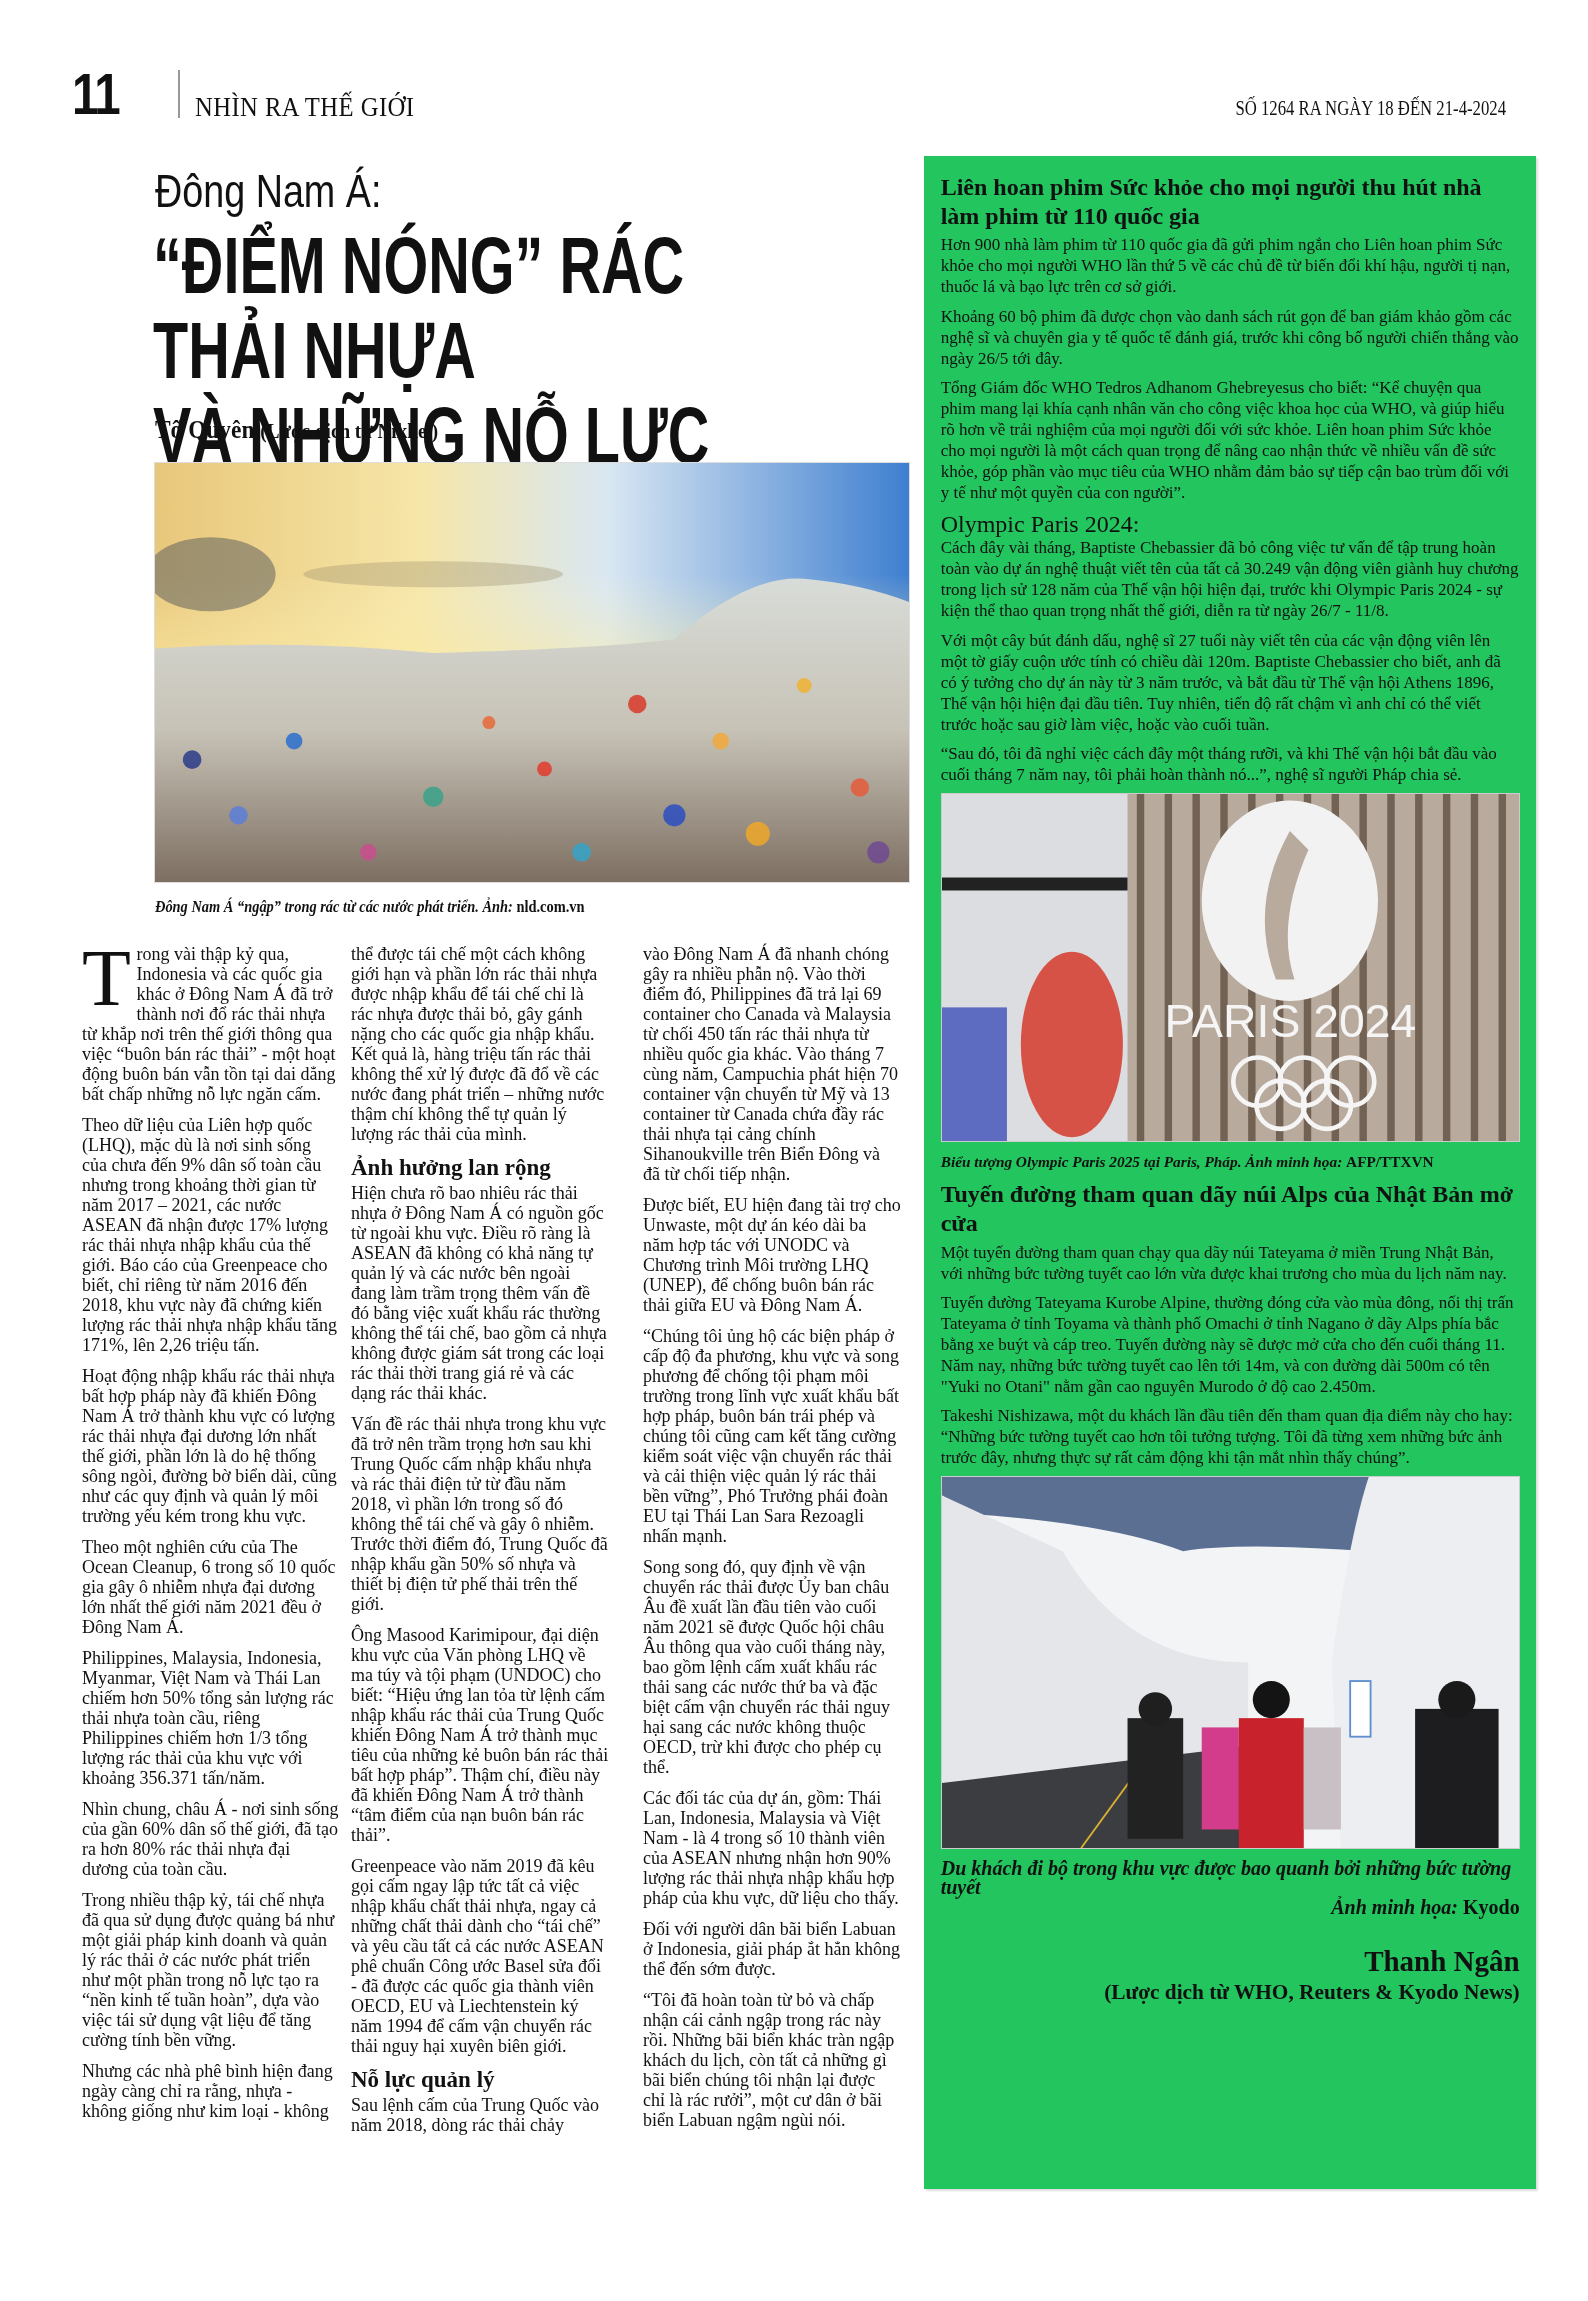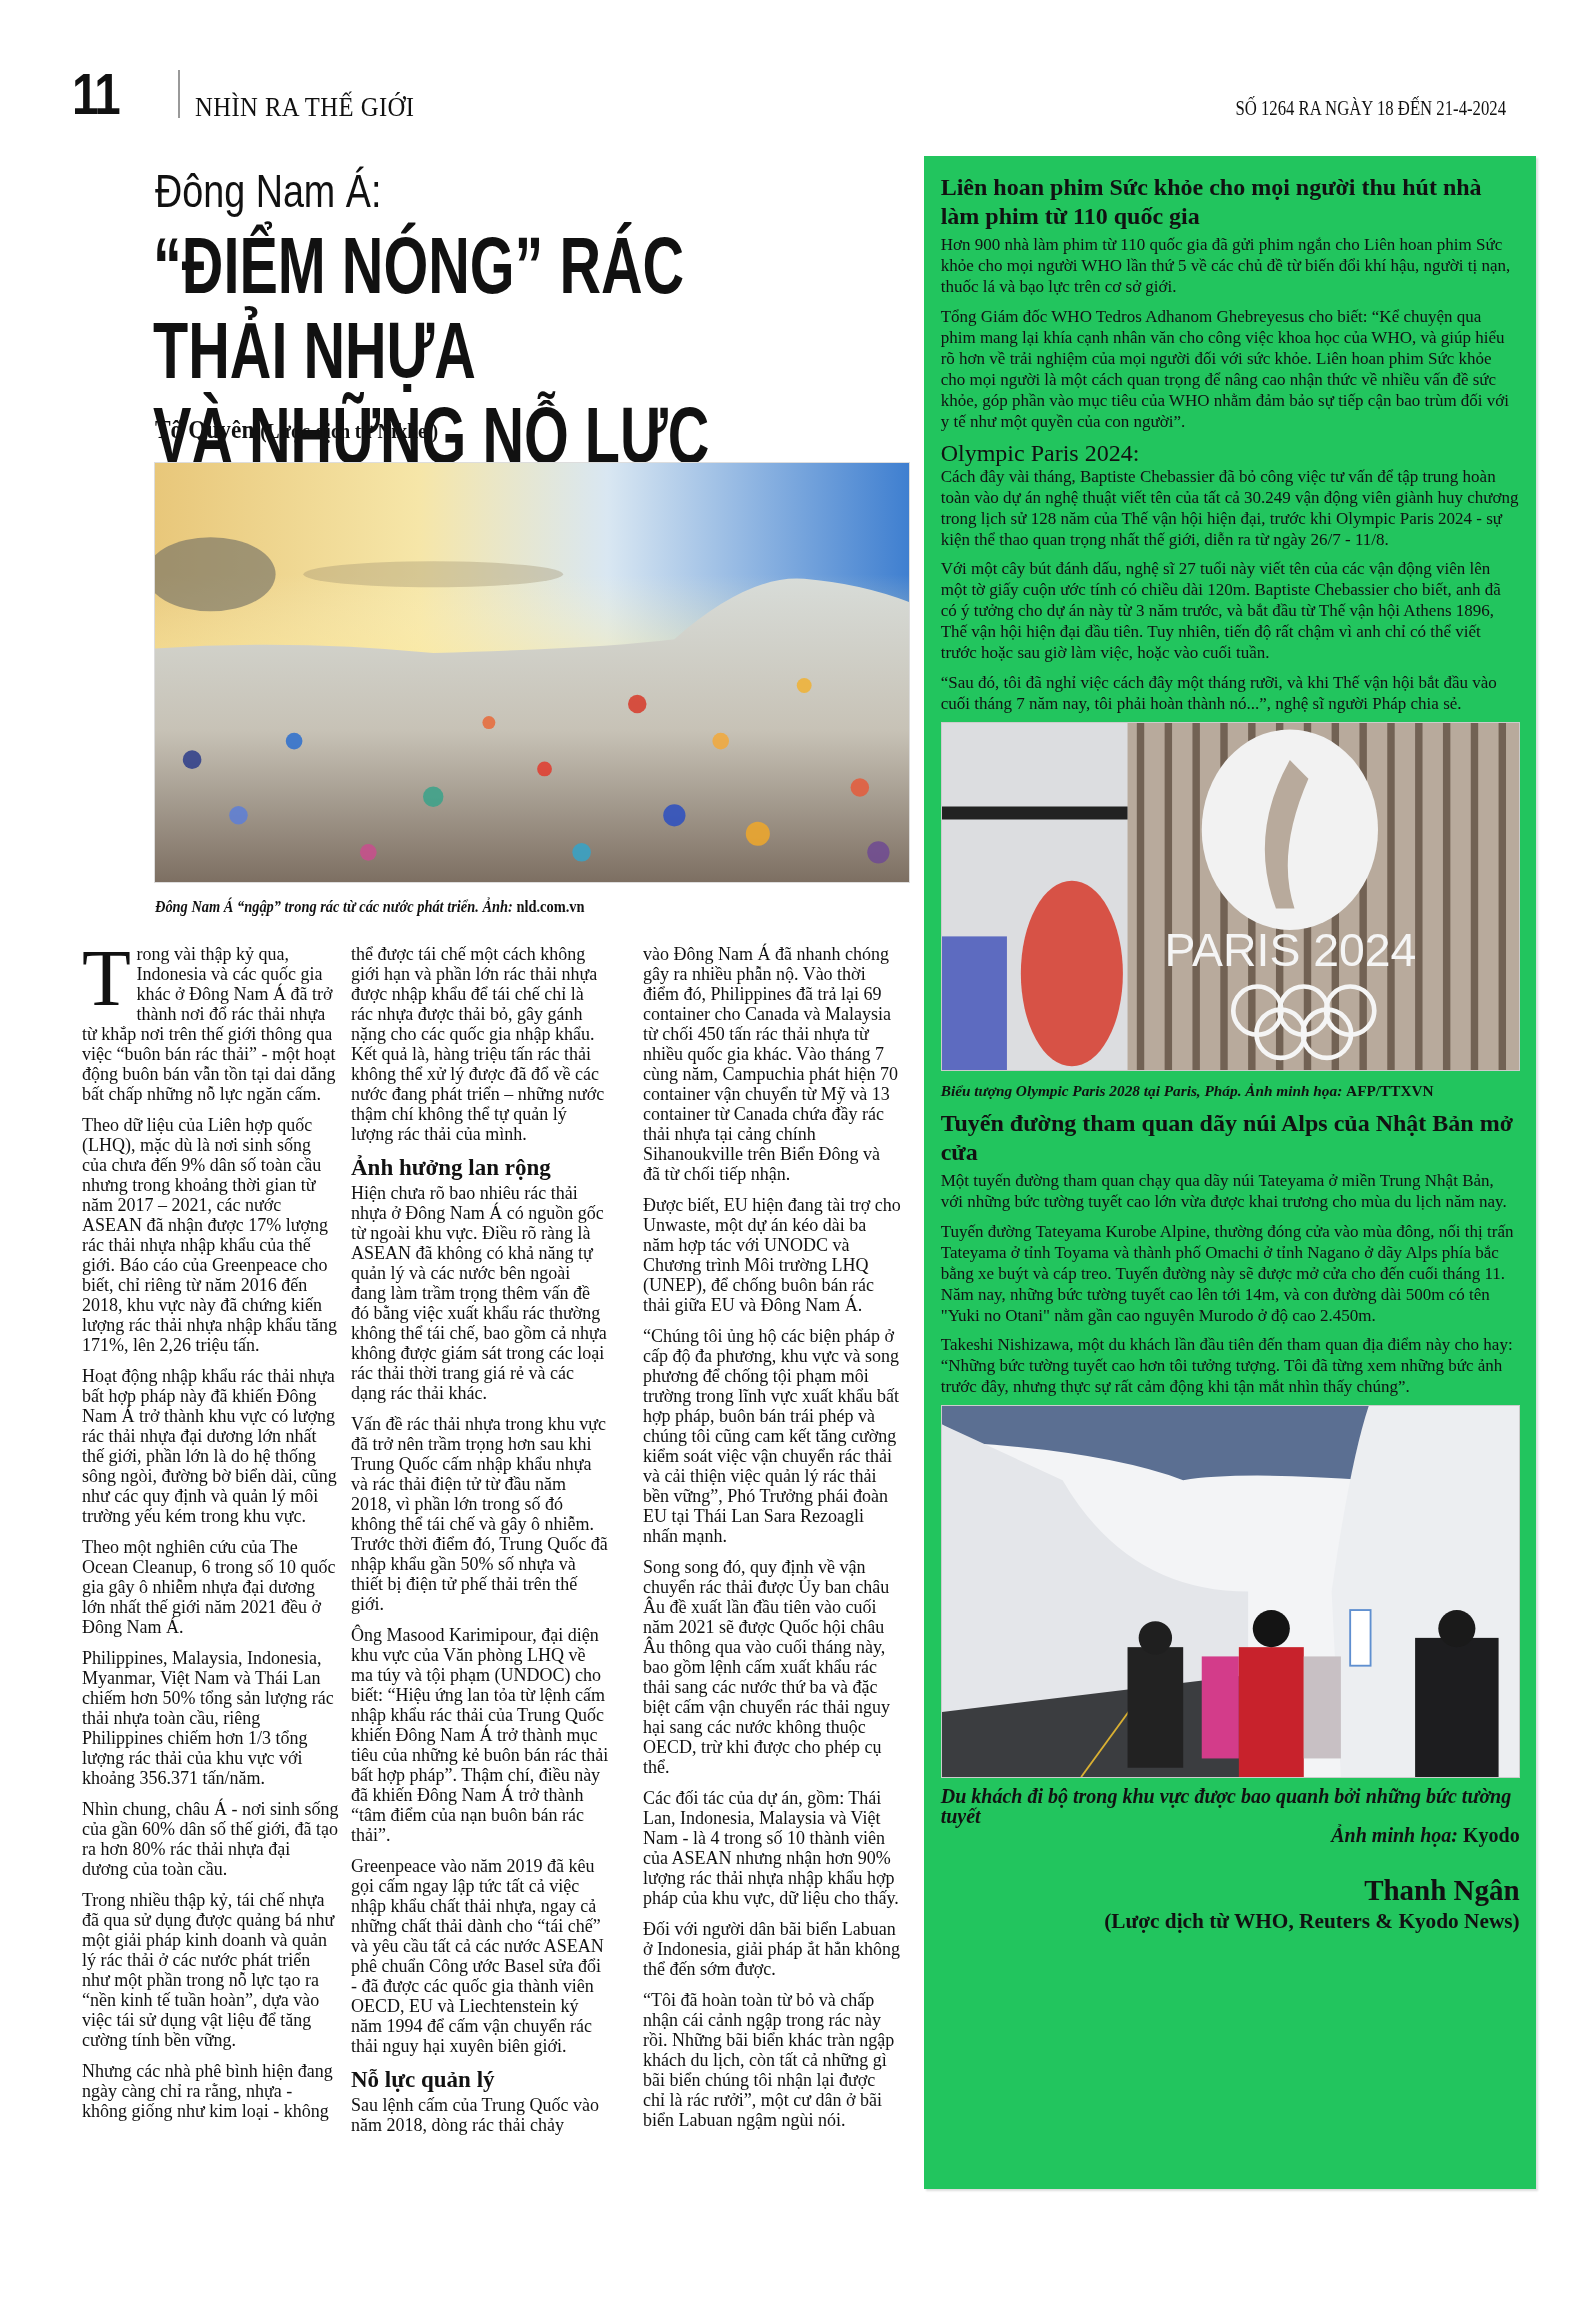--- a/index.html
+++ b/index.html
@@ -144,20 +144,21 @@
   <p>Các đối tác của dự án, gồm: Thái Lan, Indonesia, Malaysia và Việt Nam - là 4 trong số 10 thành viên của ASEAN nhưng nhận hơn 90% lượng rác thải nhựa nhập khẩu hợp pháp của khu vực, dữ liệu cho thấy.</p>
   <p>Đối với người dân bãi biển Labuan ở Indonesia, giải pháp ắt hẳn không thể đến sớm được.</p>
   <p>“Tôi đã hoàn toàn từ bỏ và chấp nhận cái cảnh ngập trong rác này rồi. Những bãi biển khác tràn ngập khách du lịch, còn tất cả những gì bãi biển chúng tôi nhận lại được chỉ là rác rưởi”, một cư dân ở bãi biển Labuan ngậm ngùi nói.</p>
 </div>
 
 <div class="sidebar">
   <div class="sb-inner">
 
     <div class="sb-title">Liên hoan phim Sức khỏe cho mọi người thu hút nhà làm phim từ 110 quốc gia</div>
     <p>Hơn 900 nhà làm phim từ 110 quốc gia đã gửi phim ngắn cho Liên hoan phim Sức khỏe cho mọi người WHO lần thứ 5 về các chủ đề từ biến đổi khí hậu, người tị nạn, thuốc lá và bạo lực trên cơ sở giới.</p>
+    <p>Khoảng 60 bộ phim đã được chọn vào danh sách rút gọn để ban giám khảo gồm các nghệ sĩ và chuyên gia y tế quốc tế đánh giá, trước khi công bố người chiến thắng vào ngày 26/5 tới đây.</p>
     <p>Tổng Giám đốc WHO Tedros Adhanom Ghebreyesus cho biết: “Kể chuyện qua phim mang lại khía cạnh nhân văn cho công việc khoa học của WHO, và giúp hiểu rõ hơn về trải nghiệm của mọi người đối với sức khỏe. Liên hoan phim Sức khỏe cho mọi người là một cách quan trọng để nâng cao nhận thức về nhiều vấn đề sức khỏe, góp phần vào mục tiêu của WHO nhằm đảm bảo sự tiếp cận bao trùm đối với y tế như một quyền của con người”.</p>
 
     <div class="sb-kicker">Olympic Paris 2024:</div>
     <p>Cách đây vài tháng, Baptiste Chebassier đã bỏ công việc tư vấn để tập trung hoàn toàn vào dự án nghệ thuật viết tên của tất cả 30.249 vận động viên giành huy chương trong lịch sử 128 năm của Thế vận hội hiện đại, trước khi Olympic Paris 2024 - sự kiện thể thao quan trọng nhất thế giới, diễn ra từ ngày 26/7 - 11/8.</p>
     <p>Với một cây bút đánh dấu, nghệ sĩ 27 tuổi này viết tên của các vận động viên lên một tờ giấy cuộn ước tính có chiều dài 120m. Baptiste Chebassier cho biết, anh đã có ý tưởng cho dự án này từ 3 năm trước, và bắt đầu từ Thế vận hội Athens 1896, Thế vận hội hiện đại đầu tiên. Tuy nhiên, tiến độ rất chậm vì anh chỉ có thể viết trước hoặc sau giờ làm việc, hoặc vào cuối tuần.</p>
     <p>“Sau đó, tôi đã nghỉ việc cách đây một tháng rưỡi, và khi Thế vận hội bắt đầu vào cuối tháng 7 năm nay, tôi phải hoàn thành nó...”, nghệ sĩ người Pháp chia sẻ.</p>
     <div class="sb-img">
       <svg viewBox="0 0 622 374" preserveAspectRatio="none" style="font-size:18.2px">
         <rect width="622" height="374" fill="#b8aa9c"></rect>
         <rect width="200" height="374" fill="#dcdde0"></rect>
@@ -186,21 +187,21 @@
             <circle cx="390" cy="310" r="26"></circle>
             <circle cx="440" cy="310" r="26"></circle>
           <circle cx="365" cy="335" r="26"></circle>
             <circle cx="415" cy="335" r="26"></circle>
         </g>
         <ellipse cx="140" cy="270" rx="55" ry="100" fill="#d63a2a" opacity="0.85"></ellipse>
         <rect x="0" y="230" width="70" height="144" fill="#3d4fb8" opacity="0.8"></rect>
       </svg>
     </div>
     <div class="sb-caption">
-      <span>Biểu tượng Olympic Paris 2028 tại Paris, Pháp. Ảnh minh họa: </span><span class="credit">AFP/TTXVN</span>
+      <span>Biểu tượng Olympic Paris 2025 tại Paris, Pháp. Ảnh minh họa: </span><span class="credit">AFP/TTXVN</span>
     </div>
 
     <div class="sb-title">Tuyến đường tham quan dãy núi Alps của Nhật Bản mở cửa</div>
     <p>Một tuyến đường tham quan chạy qua dãy núi Tateyama ở miền Trung Nhật Bản, với những bức tường tuyết cao lớn vừa được khai trương cho mùa du lịch năm nay.</p>
     <p>Tuyến đường Tateyama Kurobe Alpine, thường đóng cửa vào mùa đông, nối thị trấn Tateyama ở tỉnh Toyama và thành phố Omachi ở tỉnh Nagano ở dãy Alps phía bắc bằng xe buýt và cáp treo. Tuyến đường này sẽ được mở cửa cho đến cuối tháng 11. Năm nay, những bức tường tuyết cao lên tới 14m, và con đường dài 500m có tên "Yuki no Otani" nằm gần cao nguyên Murodo ở độ cao 2.450m.</p>
     <p>Takeshi Nishizawa, một du khách lần đầu tiên đến tham quan địa điểm này cho hay: “Những bức tường tuyết cao hơn tôi tưởng tượng. Tôi đã từng xem những bức ảnh trước đây, nhưng thực sự rất cảm động khi tận mắt nhìn thấy chúng”.</p>
     <div class="sb-img sb-img2">
       <svg viewBox="0 0 622 400" preserveAspectRatio="none">
         <rect width="622" height="400" fill="#5b6f92"></rect>
         <path d="M30 40 Q180 50 260 80 Q320 70 460 80 L460 400 L0 400 L0 20 Z" fill="#f3f4f6"></path>

